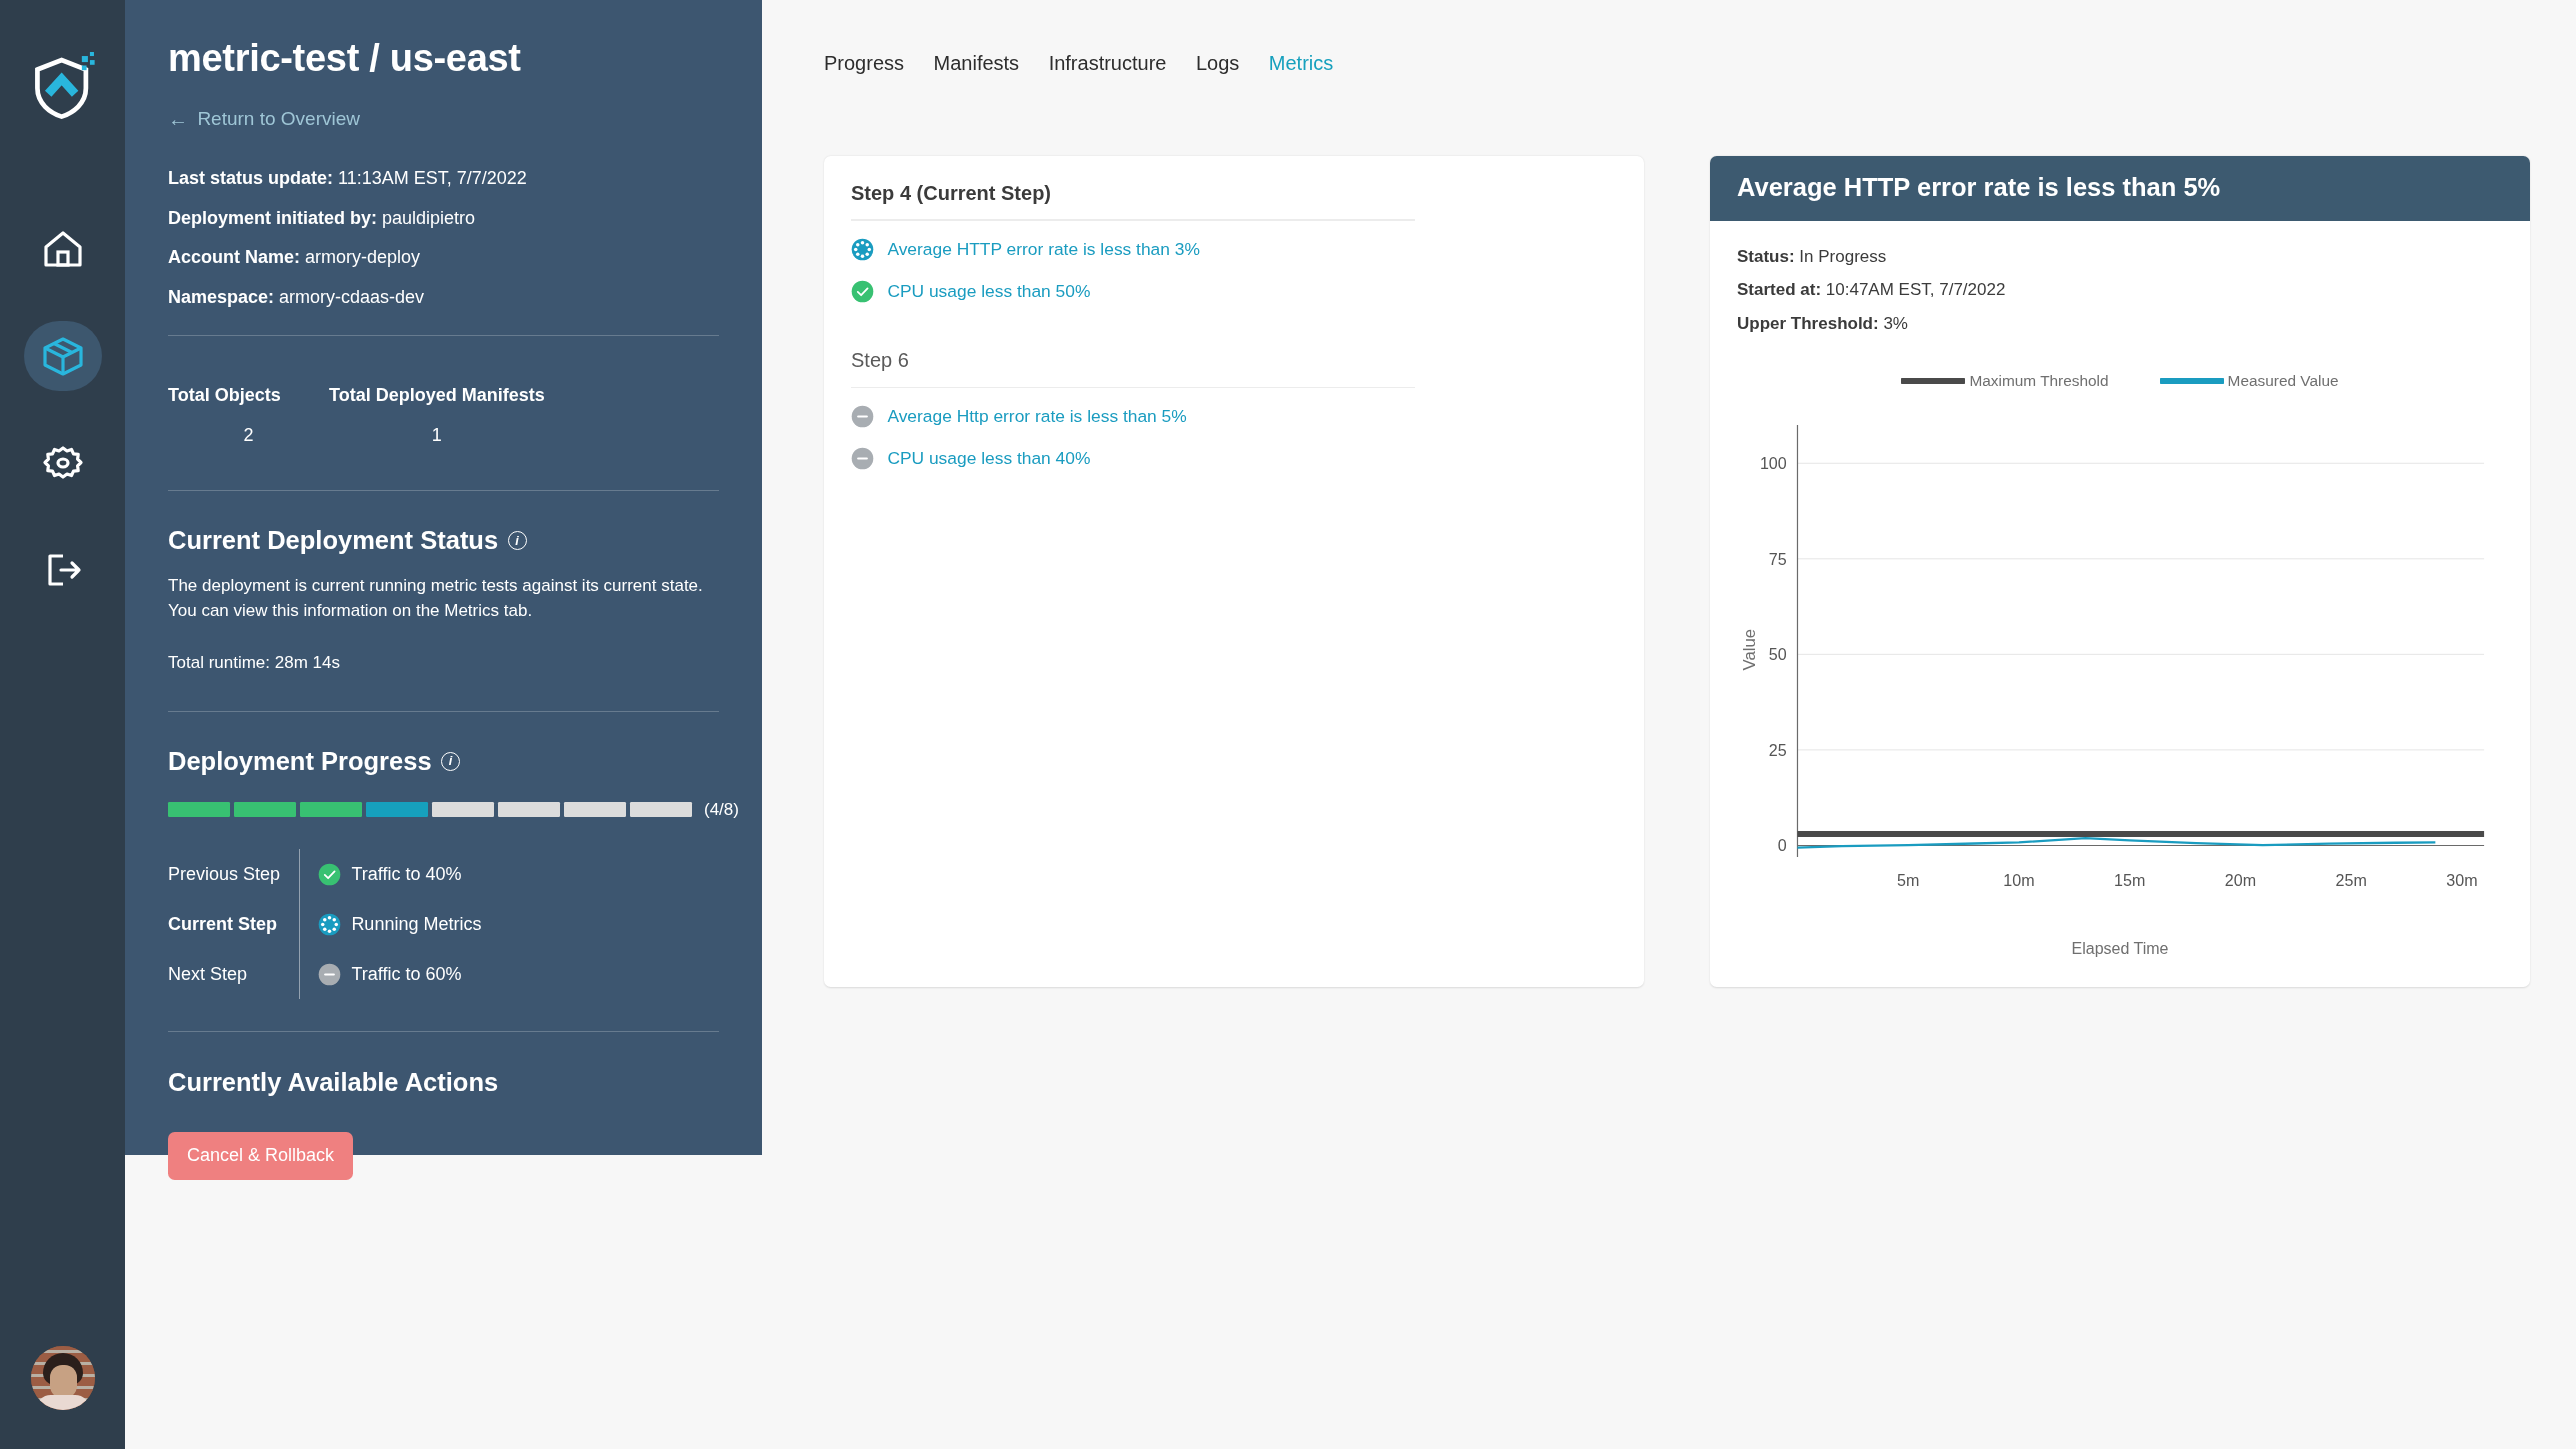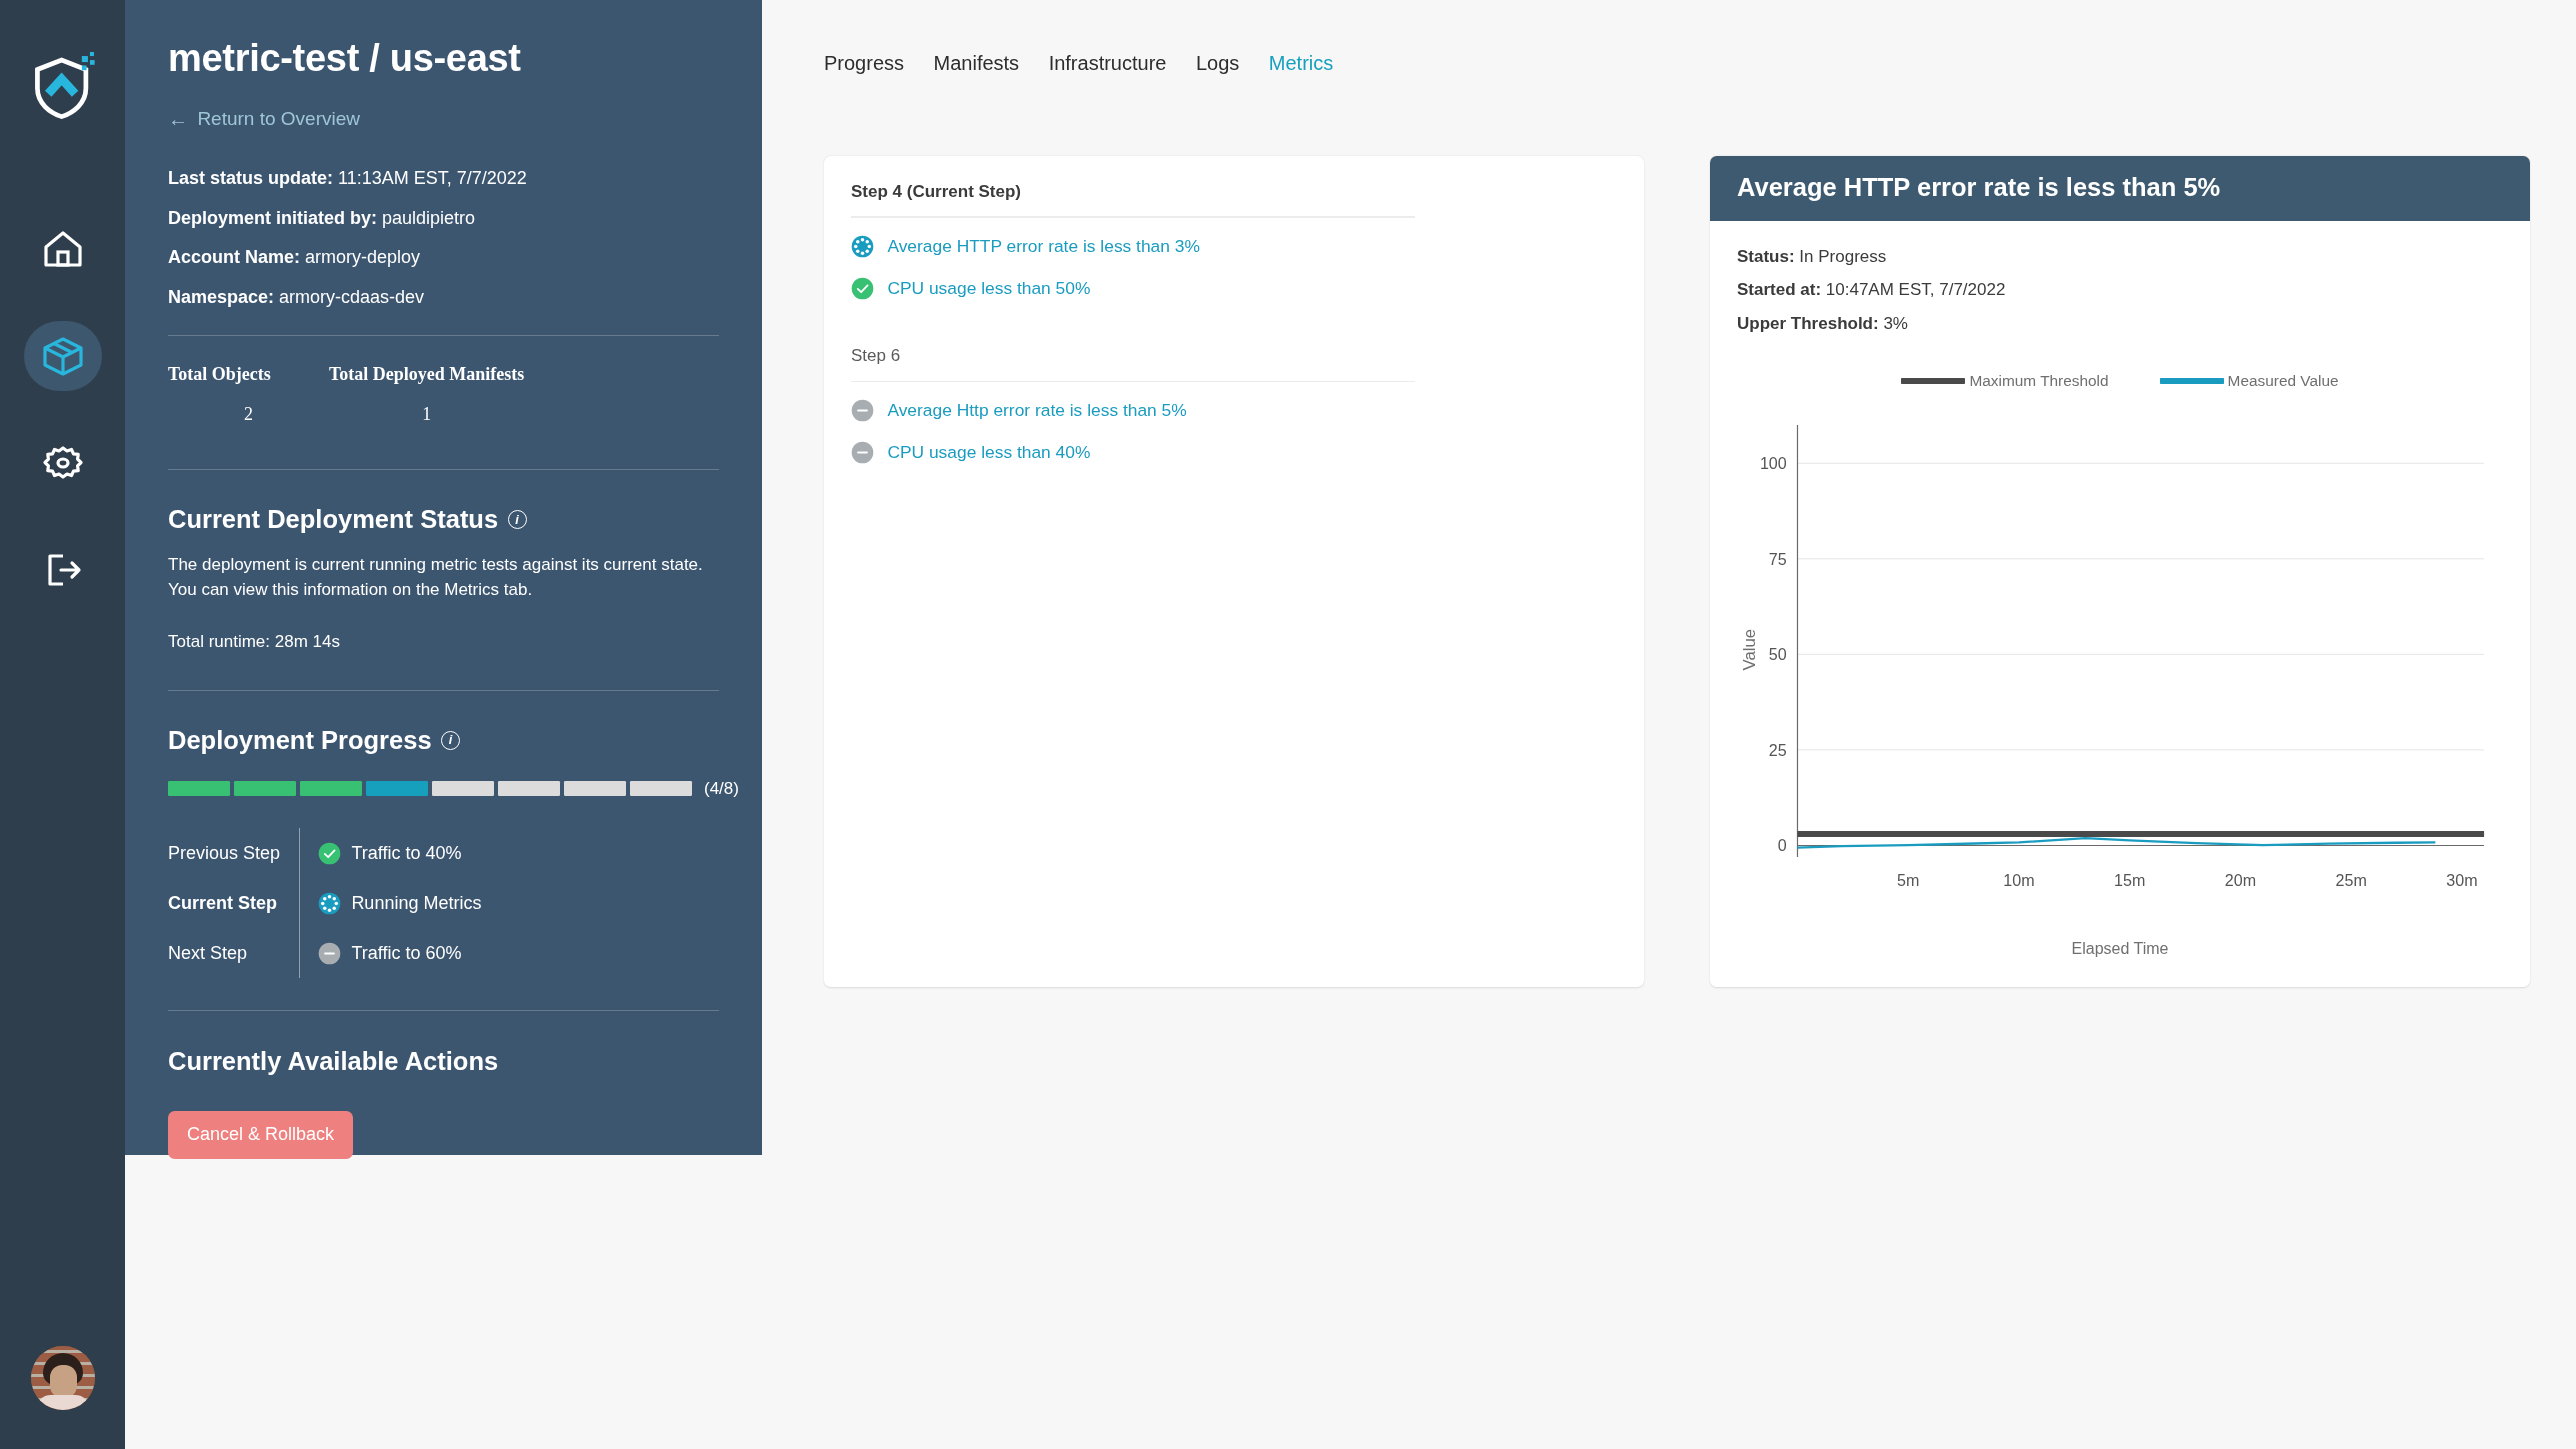--- a/index.html
+++ b/index.html
@@ -60,21 +60,21 @@
   }
   .return-link .arw { font-size: 20px; line-height: 1; }
 
   .meta { margin-top: 39px; }
   .meta-row { font-size: 18px; line-height: 1.1; margin-bottom: 20px; }
   .meta-row b { font-weight: 700; }
   .meta-row span { font-weight: 400; }
 
   .divider { height: 0.7px; background: rgba(255,255,255,0.22); margin: 27px 0 0 0; }
 
-  .stats { display: flex; margin-top: 28px; font-family: Liberation Serif, serif; }
+  .stats { display: flex; margin-top: 49px; }
   .stat { }
   .stat:first-child { width: 161px; }
   .stat-label { font-size: 18px; font-weight: 700; }
   .stat-value { font-size: 18px; font-weight: 400; text-align: center; margin-top: 19px; }
 
   .sect-title { font-size: 25.5px; font-weight: 700; display:flex; align-items:center; gap:9.4px; }
   .info-i {
     width: 19px; height: 19px; border-radius: 50%;
     border: 1.3px solid #ffffff; display:inline-flex; align-items:center; justify-content:center;
     font-size: 12.7px; font-weight: 700; font-style: italic; line-height:1;
@@ -125,21 +125,21 @@
   }
   .card.metrics { width: 820px; }
   .card.chart   { width: 820px; }
   .card-head {
     background: #3d5a70; color: #ffffff;
     padding: 17.4px 27px 19px 27px;
     font-size: 25.5px; font-weight: 700;
   }
   .card-body { padding: 25.5px 27px 29.5px 27px; }
 
-  .step-group-label { font-size: 17px; font-weight: 700; color: #3b3b3b; }
+  .step-group-label { font-size: 20px; font-weight: 700; color: #3b3b3b; }
   .step-group-label.muted { font-weight: 400; color: #5a5a5a; }
   .hr-light { height: 1.3px; background: #ececec; margin: 14.8px 0 17.4px 0; width: 564px; }
   .metric-row { display:flex; align-items:center; gap: 13.4px; margin-bottom: 19px; }
   .metric-link { font-size: 17.4px; color: #1a9cc0; cursor: pointer; }
   .group-gap { height: 27px; }
 
   
   .chart-meta { font-size: 17px; color: #3b3b3b; margin-bottom: 13.4px; }
   .chart-meta b { font-weight: 700; }
   .legend { display:flex; justify-content:center; gap: 51px; margin-top: 38px; }

